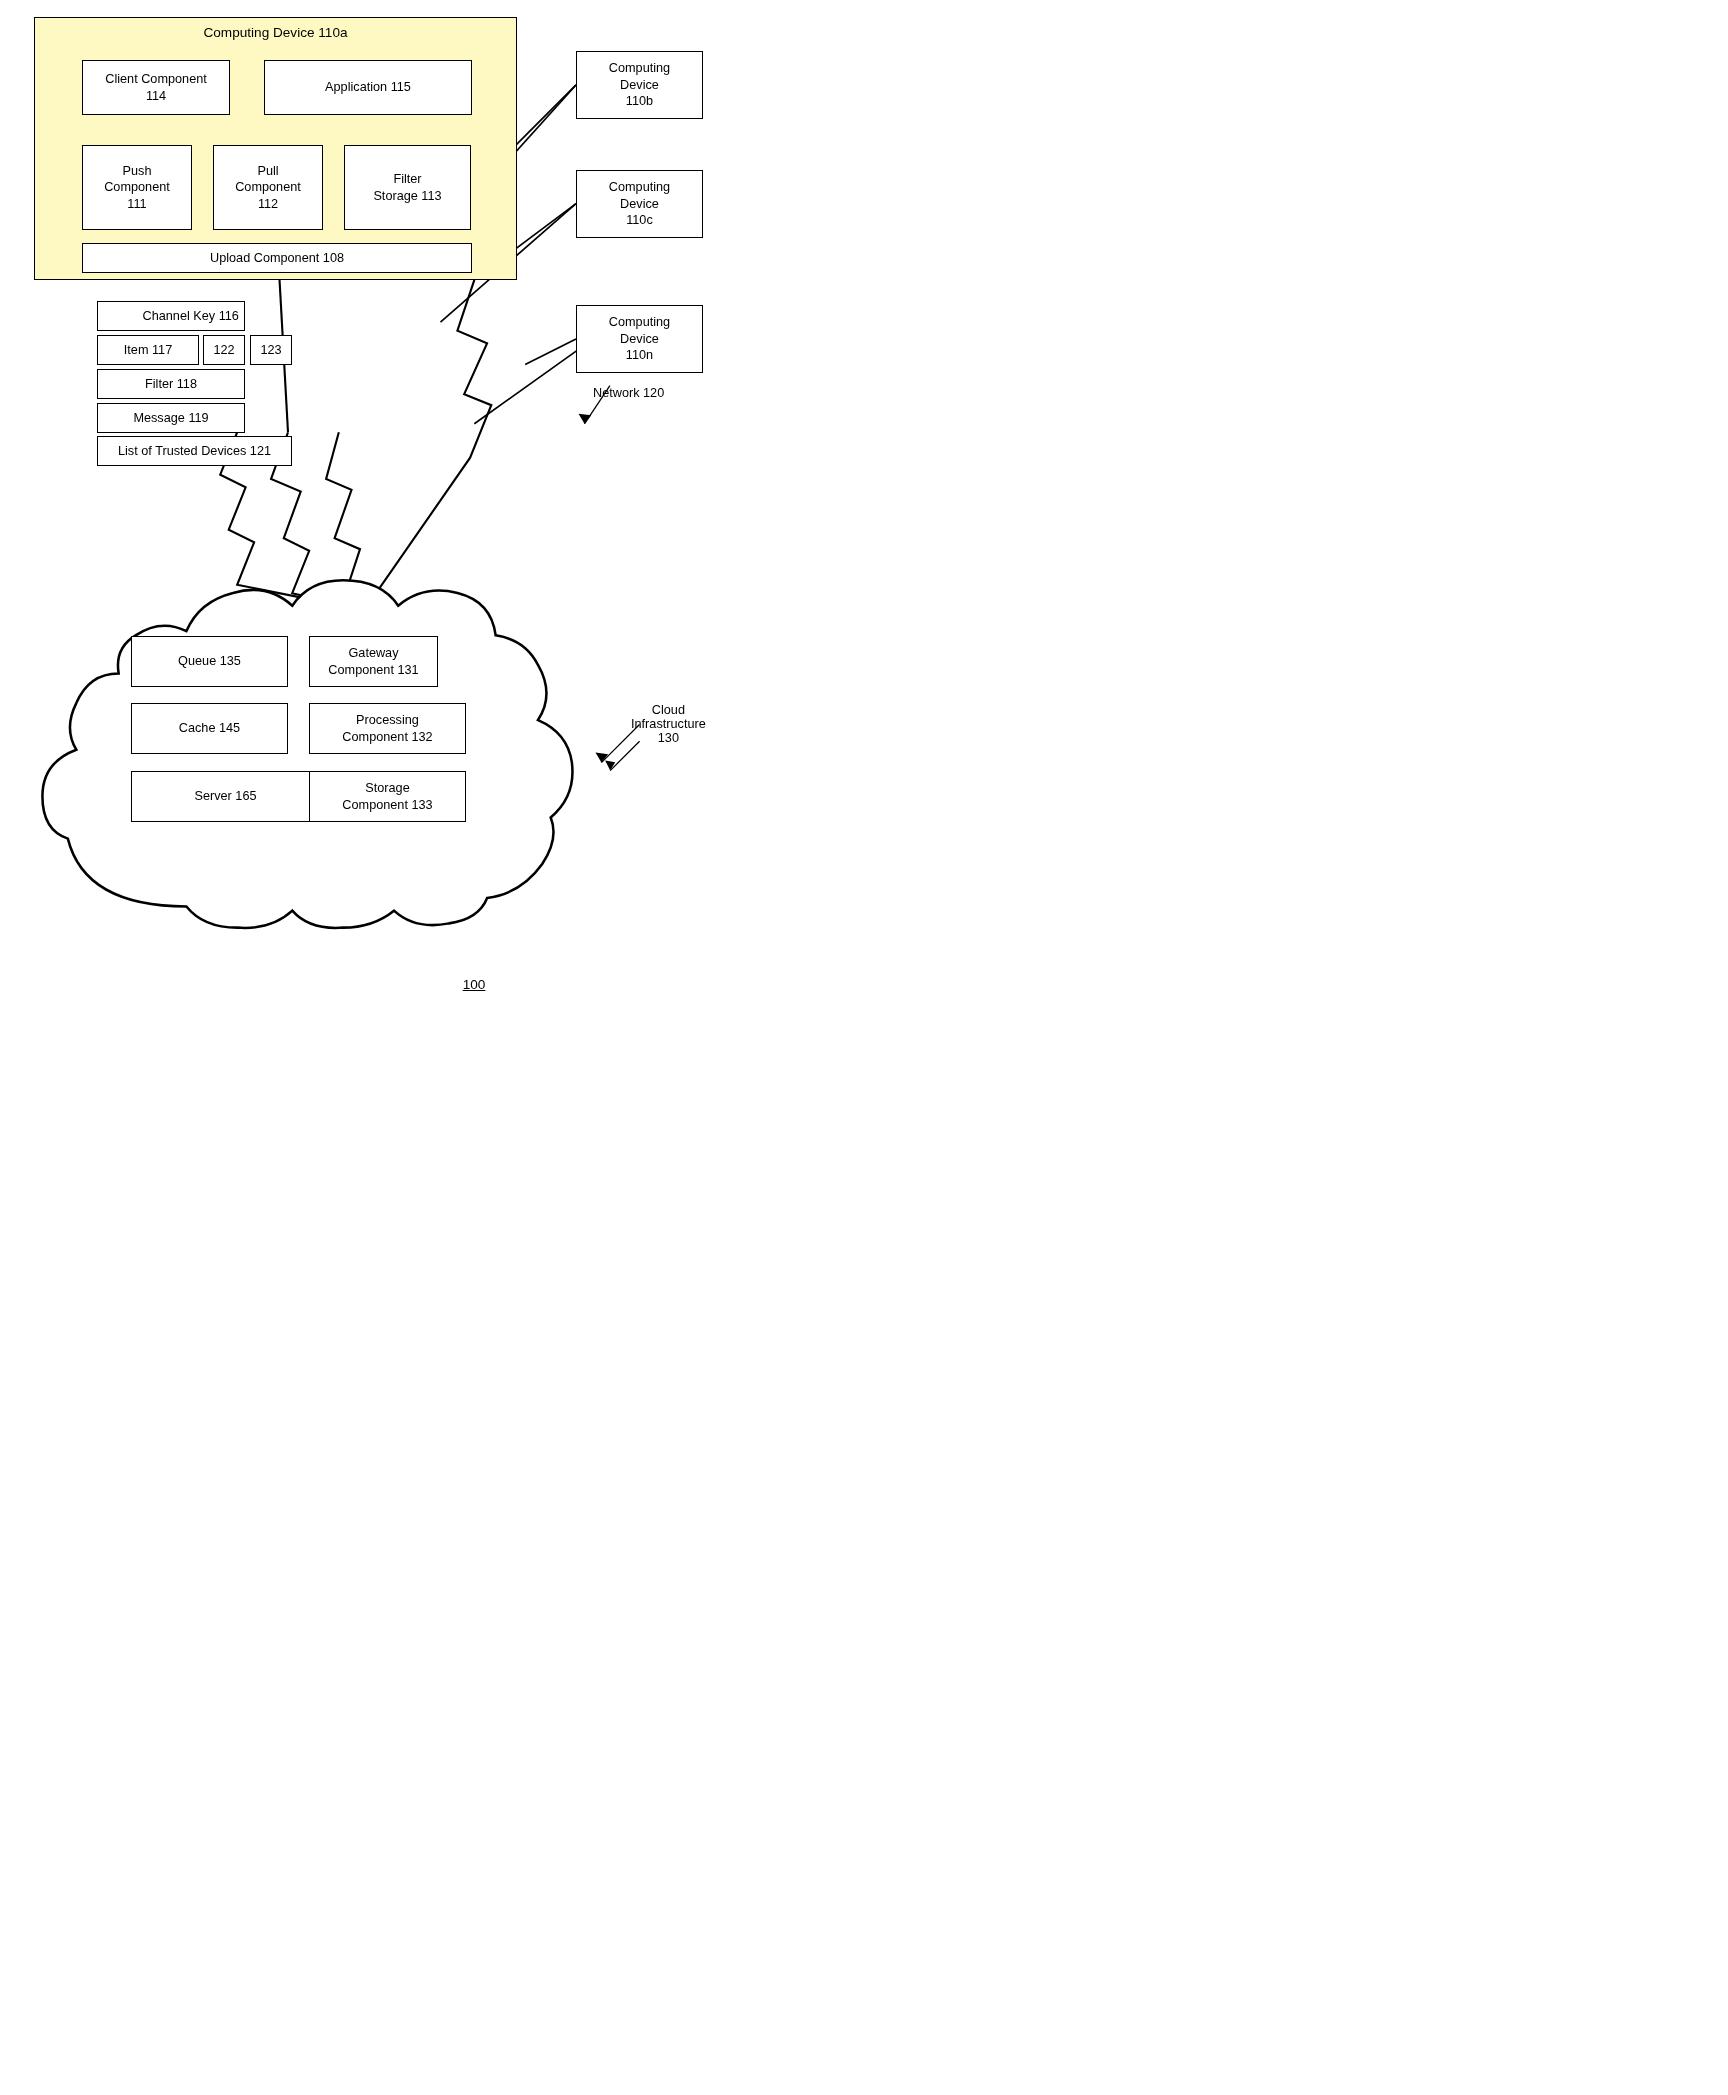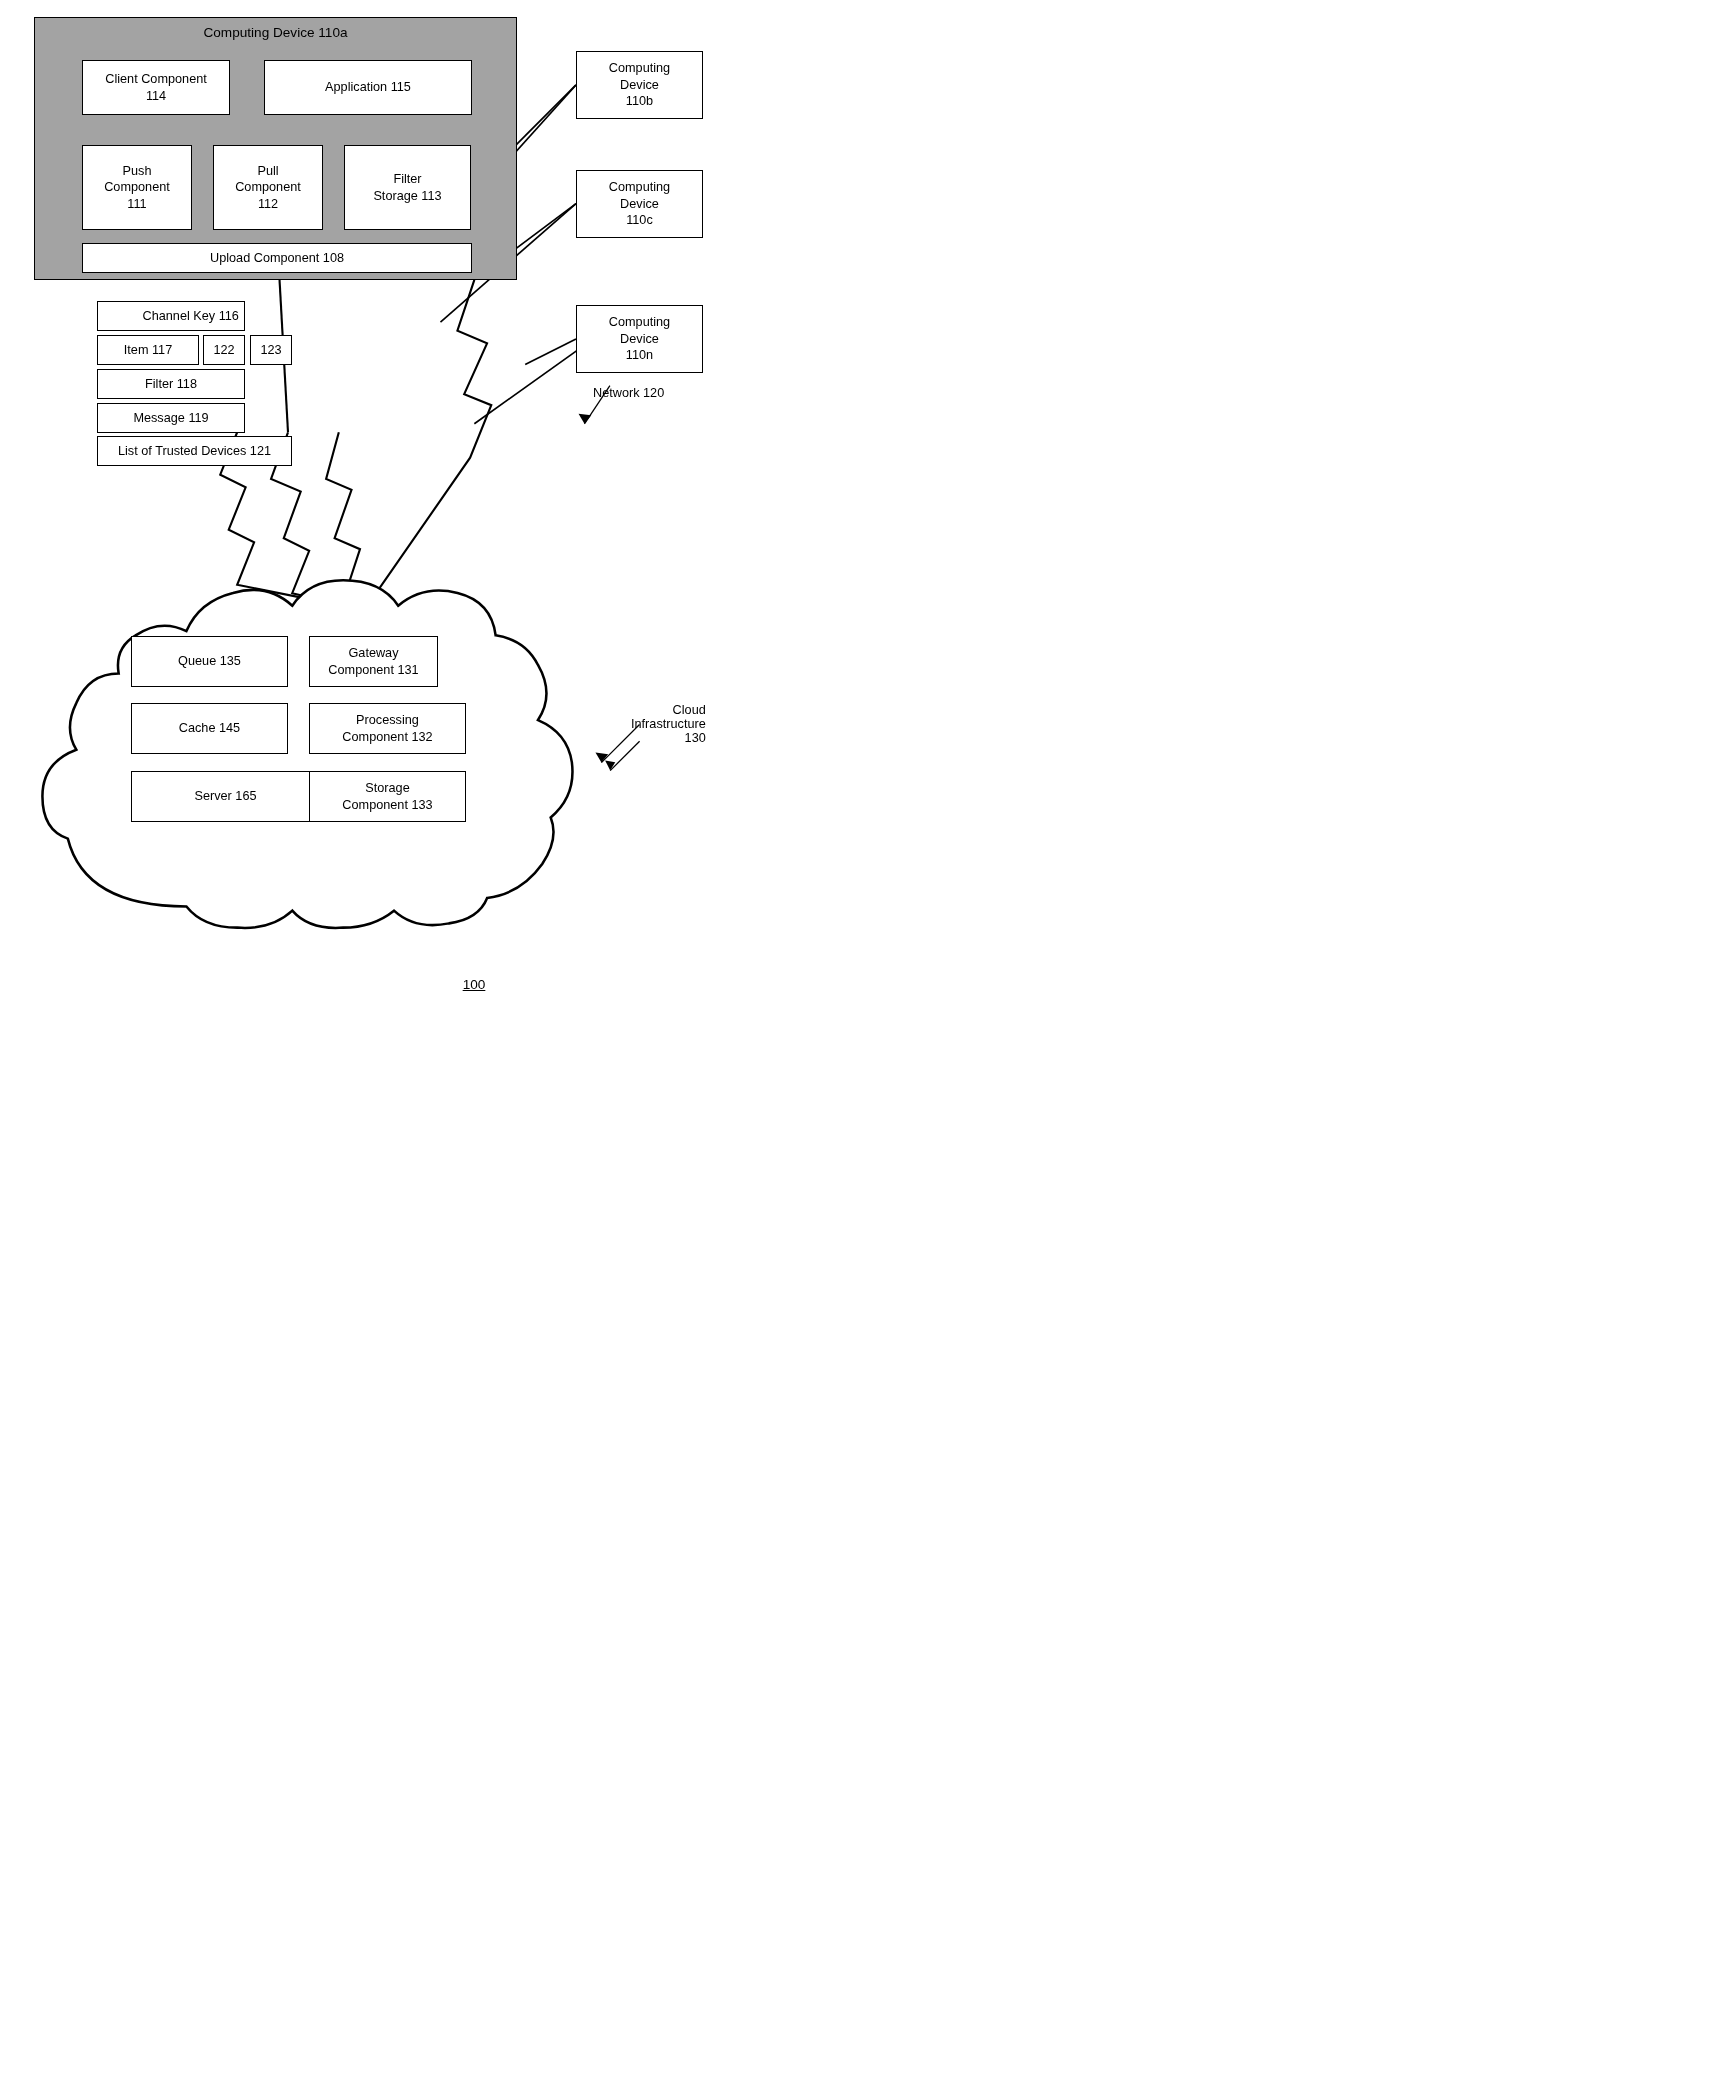--- a/index.html
+++ b/index.html
@@ -24,21 +24,21 @@
       align-items: center;
       justify-content: center;
       text-align: center;
       font-size: 12.7px;
       line-height: 1.3;
       padding: 5.1px;
     }
     .outer-box {
       border: 1.7px solid #000;
       position: absolute;
-      background: #a3a3a3;
+      background: #fef9c3;
     }
     
     .computing-device-110a {
       left: 34px;
       top: 17px;
       width: 483px;
       height: 263px;
       border: 1.7px solid #000;
       position: absolute;
     }
@@ -364,21 +364,21 @@
   </div>
 
   <div class="box server-box">
     <span>Server 165</span>
   </div>
 
   <div class="box storage-box">
     <span>Storage<br>Component 133</span>
   </div>
 
-  <div style="position:absolute; left:631px; top:703px; font-size:12.7px; text-align:right;">
+  <div style="position:absolute; left:631px; top:703px; font-size:12.7px; text-align:center;">
     <span style="white-space:pre-line;">Cloud
 Infrastructure
 130</span>
   </div>
 
   <svg style="position:absolute; left:593px; top:737px; width:68px; height:42px;" xmlns="http://www.w3.org/2000/svg" viewBox="0 0 80 50" width="68" height="42">
     <line x1="55" y1="5" x2="20" y2="40" stroke="#000" stroke-width="1.5"></line>
     <polygon points="20,40 14,28 26,30" fill="#000"></polygon>
   </svg>
 

